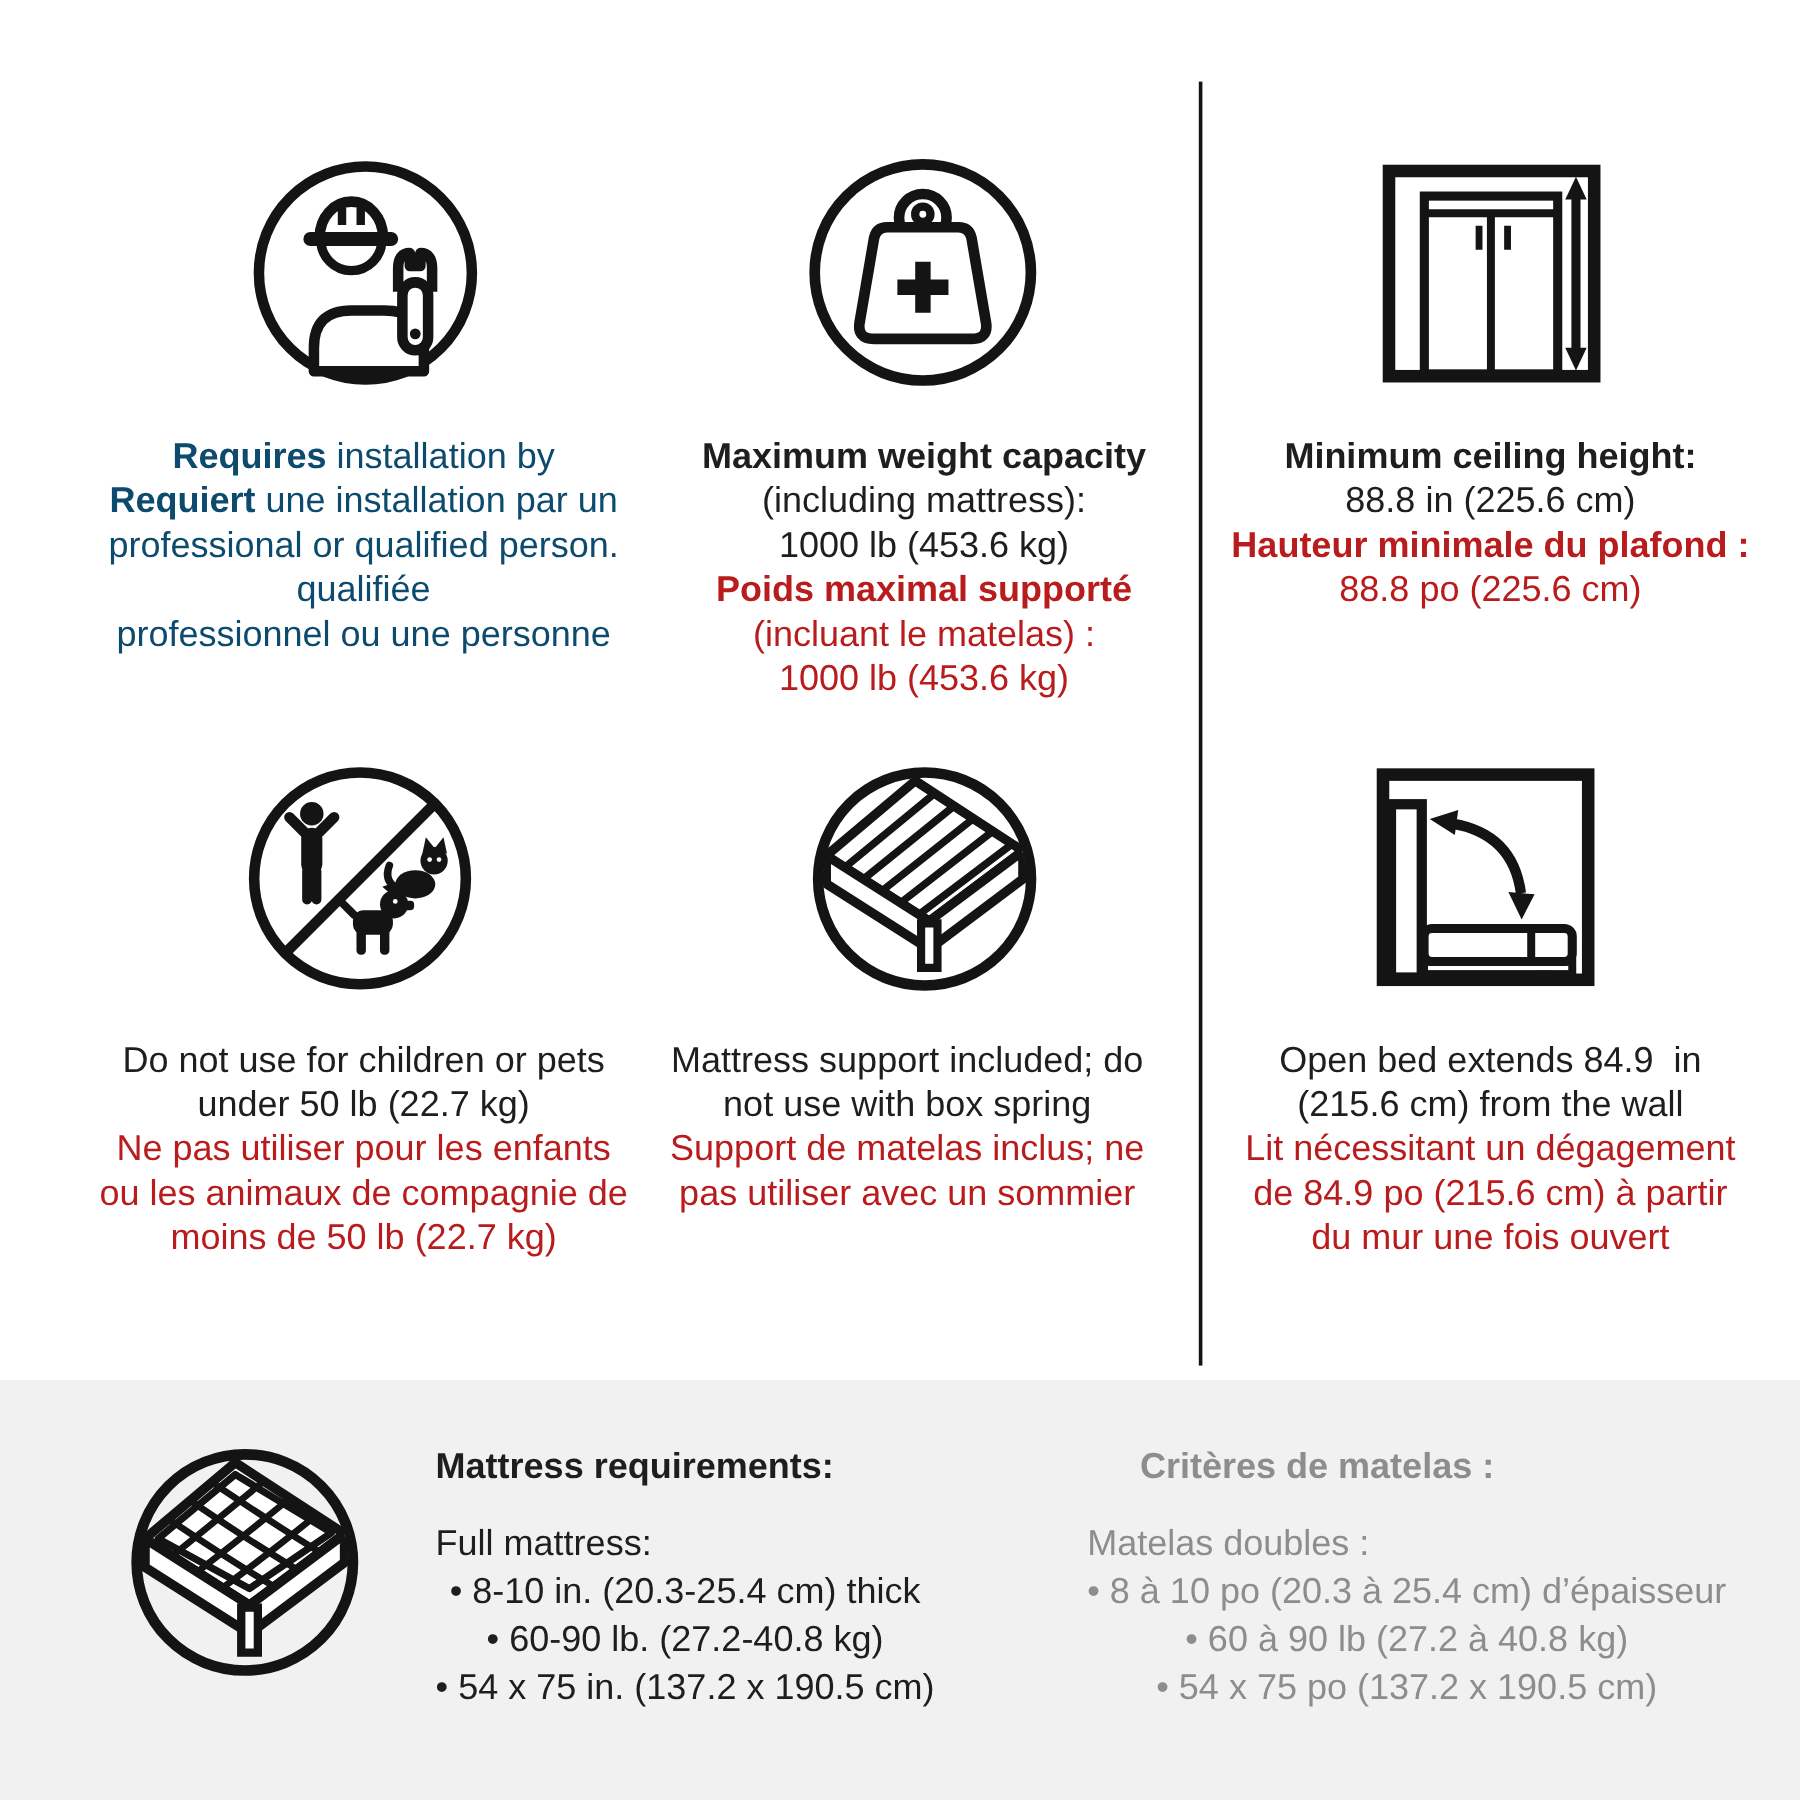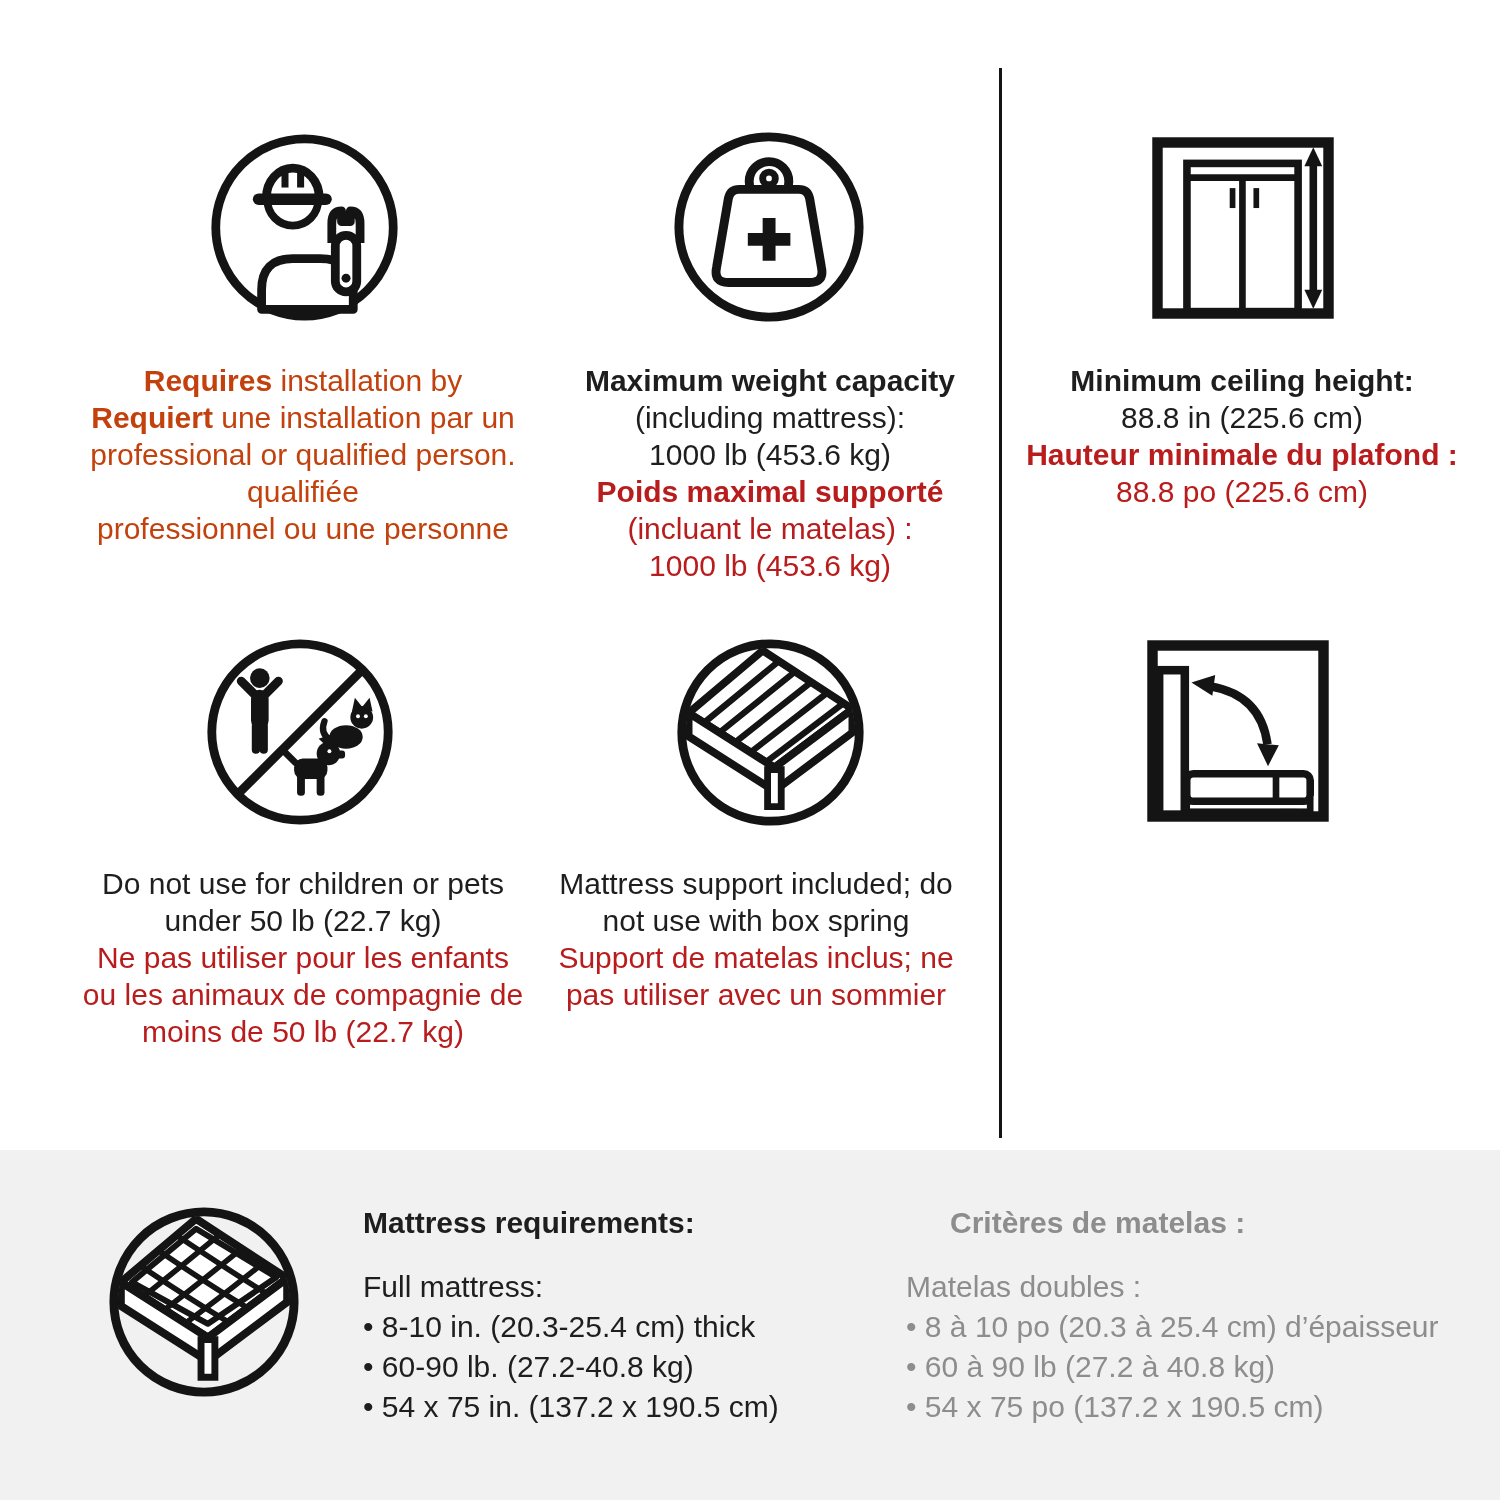--- a/index.html
+++ b/index.html
@@ -4,27 +4,27 @@
 <style>
   html,body { margin:0; padding:0; background:#fff; }
   .canvas { position:relative; width:1500px; height:1500px; background:#ffffff;
             font-family:"Liberation Sans", sans-serif; overflow:hidden; }
   .ic  { position:absolute; }
   .ic svg { display:block; }
   .txt { position:absolute; text-align:center; font-size:30px; line-height:37px; color:#1e1e1e; }
   .ln  { white-space:pre; }
   .b   { font-weight:700; }
   .gray{ color:#b91c1c; }
-  .red { color:#c2410c; }
+  .red { color:#0c4a6e; }
   .divider { position:absolute; left:999px; top:68px; width:3px; height:1070px; background:#141414; }
   .bottom  { position:absolute; left:0; top:1150px; width:1500px; height:350px; background:#f1f1f2; }
   .bcol { position:absolute; top:1203px; font-size:30px; line-height:40px; color:#1e1e1e; }
   .bcol .title { font-weight:700; margin:0 0 24px 0; }
   .bcol .sub   { margin:0; }
-  .bcol ul { margin:0; padding:0; list-style:none; }
+  .bcol ul { margin:0; padding:0; list-style:none;text-align:center; }
   .bcol li { white-space:pre; }
   .bcol li::before { content:"• "; }
   .frcol, .frcol .title { color:#8d8d8d;margin-left:44px; }
 </style>
 </head>
 <body>
 
 <div class="canvas">
 
   <div class="divider"></div>
@@ -152,20 +152,27 @@
       <rect x="8.5" y="18" width="13.5" height="76" stroke="#141414" stroke-width="4.5"></rect>
       <rect x="23" y="72.5" width="65" height="14.5" rx="3.5" stroke="#141414" stroke-width="4"></rect>
       <line x1="70" y1="72.5" x2="70" y2="87" stroke="#141414" stroke-width="3.5"></line>
       <rect x="23" y="87" width="65" height="5.5" stroke="#141414" stroke-width="3.5"></rect>
       <rect x="72" y="91" width="9" height="3.5" fill="#141414"></rect>
       <path d="M35.5 26.5 Q62 31 65.5 57" stroke="#141414" stroke-width="4.5"></path>
       <polygon points="25.5,24.5 38,20.5 36.5,31.5" fill="#141414"></polygon>
       <polygon points="65.8,68.5 60,56.5 71.5,57.5" fill="#141414"></polygon>
     </svg>
   </div>
+  <div class="txt" style="left:1005px;top:865px;width:474px">
+    <div class="ln">Open bed extends 84.9  in</div>
+    <div class="ln">(215.6 cm) from the wall</div>
+    <div class="ln gray">Lit nécessitant un dégagement</div>
+    <div class="ln gray">de 84.9 po (215.6 cm) à partir</div>
+    <div class="ln gray">du mur une fois ouvert</div>
+  </div>
 
   <div class="bottom"></div>
 
   <div class="ic" style="left:105px;top:1203px">
     <svg width="198" height="198" viewBox="0 0 100 100" fill="none">
       <defs>
           <clipPath id="clipB">
             <circle cx="50" cy="50" r="43.5"></circle>
           </clipPath>
         </defs>

